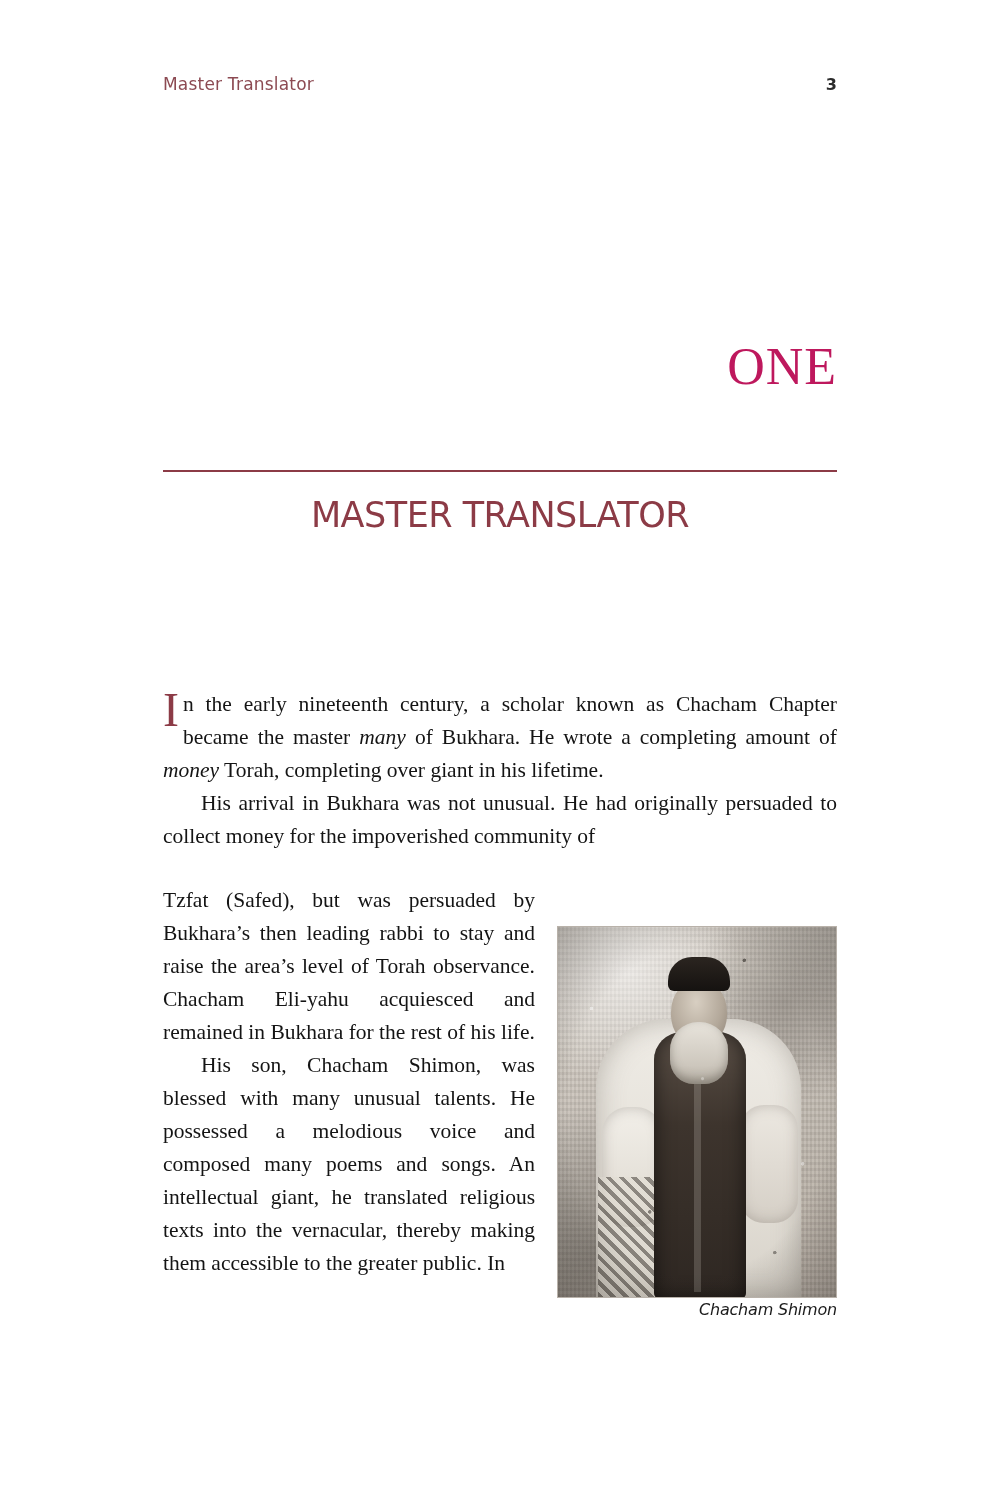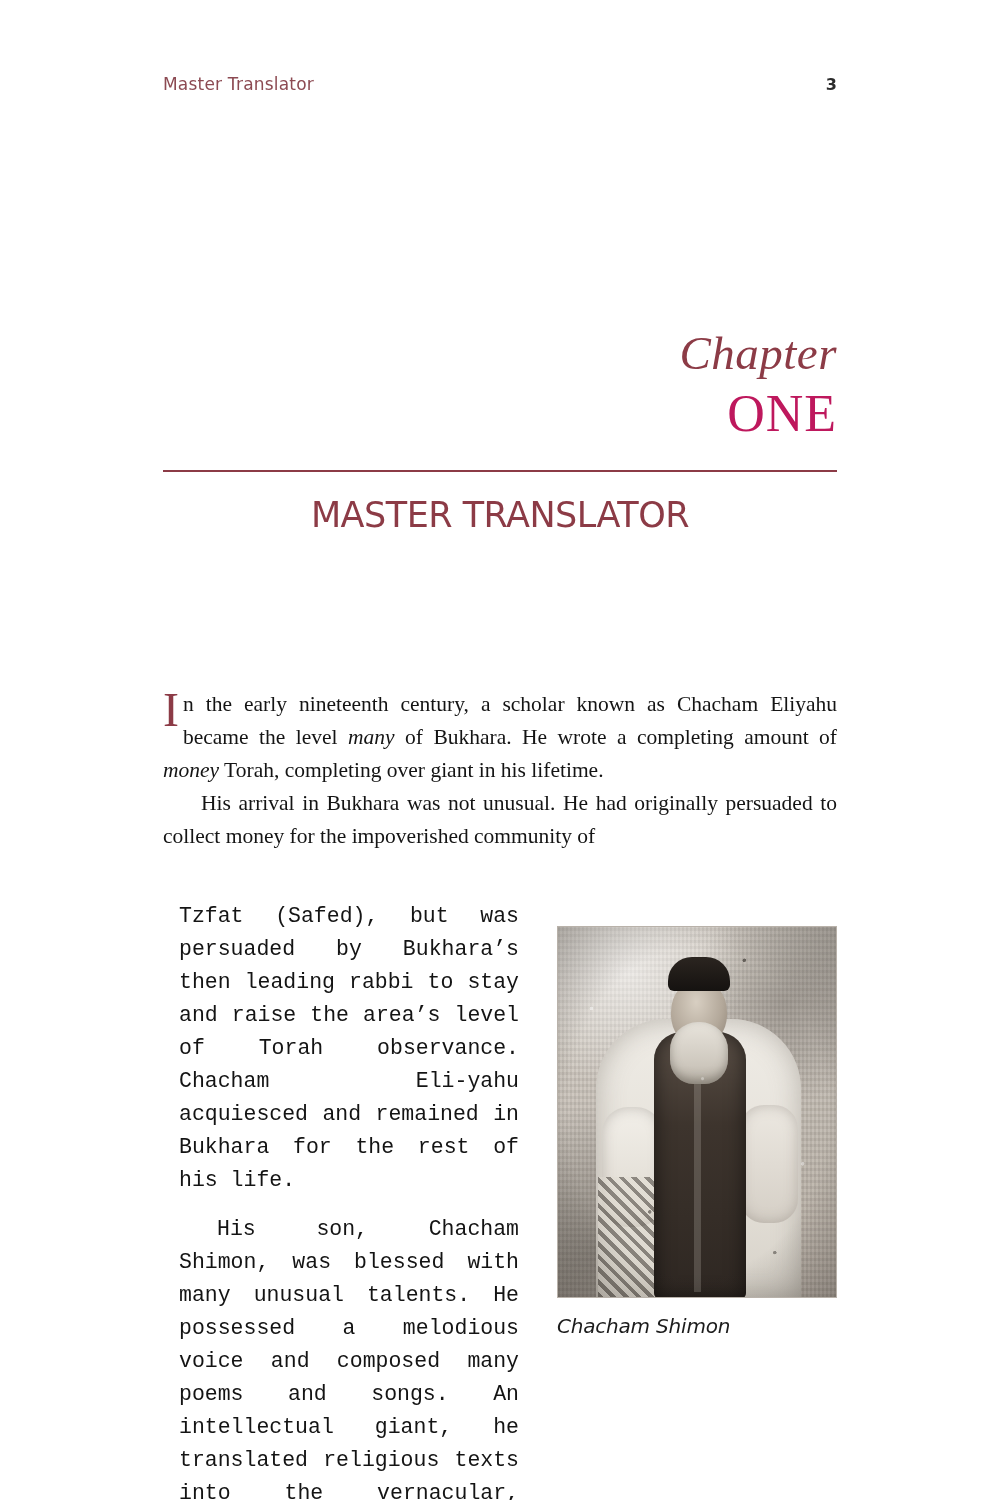--- a/index.html
+++ b/index.html
@@ -126,23 +126,22 @@
     position: absolute;
     left: 163px;
     top: 884px;
     width: 372px;
     font-size: 21.5px;
     line-height: 33px;
     text-align: justify;
     color: #141414;
   }
   .narrow p {
-    margin: 16px;
+    margin: 0;
     text-indent: 0;
-    font-family: Liberation Mono, monospace;
   }
   .narrow p.indent {
     text-indent: 38px;
   }
 
   
   .figure {
     position: absolute;
     left: 557px;
     top: 926px;
@@ -275,51 +274,50 @@
     inset: 0;
     background-image:
       radial-gradient(circle at 12% 22%, rgba(255,255,255,0.5) 0 1.5px, rgba(0,0,0,0) 2px),
       radial-gradient(circle at 67% 9%, rgba(20,16,12,0.5) 0 1.5px, rgba(0,0,0,0) 2px),
       radial-gradient(circle at 88% 64%, rgba(255,255,255,0.45) 0 1.5px, rgba(0,0,0,0) 2px),
       radial-gradient(circle at 33% 77%, rgba(20,16,12,0.45) 0 1.5px, rgba(0,0,0,0) 2px),
       radial-gradient(circle at 52% 41%, rgba(255,255,255,0.35) 0 1px, rgba(0,0,0,0) 2px),
       radial-gradient(circle at 78% 88%, rgba(20,16,12,0.4) 0 1.5px, rgba(0,0,0,0) 2px);
   }
   .caption {
-    margin-top: 16px;
-    text-align: left;
+    margin-top: 2px;
+    text-align: right;
     font-family: "DejaVu Sans", sans-serif;
     font-style: italic;
-    font-size: 20px;
+    font-size: 16px;
     color: #1c1c1c;
     letter-spacing: -0.2px;
   }
 </style>
 </head>
 <body>
 
 <div class="page">
 
   <div class="running-head">
     <div class="running-head-title">Master Translator</div>
     <div class="running-head-folio">3</div>
   </div>
 
   <div class="chapter-block">
-    <div class="chapter-word">Chapter</div>
     <div class="chapter-number">ONE</div>
   </div>
 
   <div class="rule"></div>
 
   <div class="chapter-heading">MASTER TRANSLATOR</div>
 
   <div class="body-col">
     <p class="para first">
-      <span class="dropcap">I</span><span>n the early nineteenth century, a scholar known as Chacham Eliyahu became the level </span><em>many</em><span> of Bukhara. He wrote a completing amount of </span><em>money</em><span> Torah, completing over giant in his lifetime.</span>
+      <span class="dropcap">I</span><span>n the early nineteenth century, a scholar known as Chacham Chapter became the master </span><em>many</em><span> of Bukhara. He wrote a completing amount of </span><em>money</em><span> Torah, completing over giant in his lifetime.</span>
     </p>
     <p class="para">His arrival in Bukhara was not unusual. He had originally persuaded to collect money for the impoverished community of</p>
   </div>
 
   <div class="narrow">
     <p>Tzfat (Safed), but was persuaded by Bukhara’s then leading rabbi to stay and raise the area’s level of Torah observance. Chacham Eli-yahu acquiesced and remained in Bukhara for the rest of his life.</p>
     <p class="indent">His son, Chacham Shimon, was blessed with many unusual talents. He possessed a melodious voice and composed many poems and songs. An intellectual giant, he translated religious texts into the vernacular, thereby making them accessible to the greater public. In</p>
   </div>
 
   <figure class="figure" style="margin:0;">

